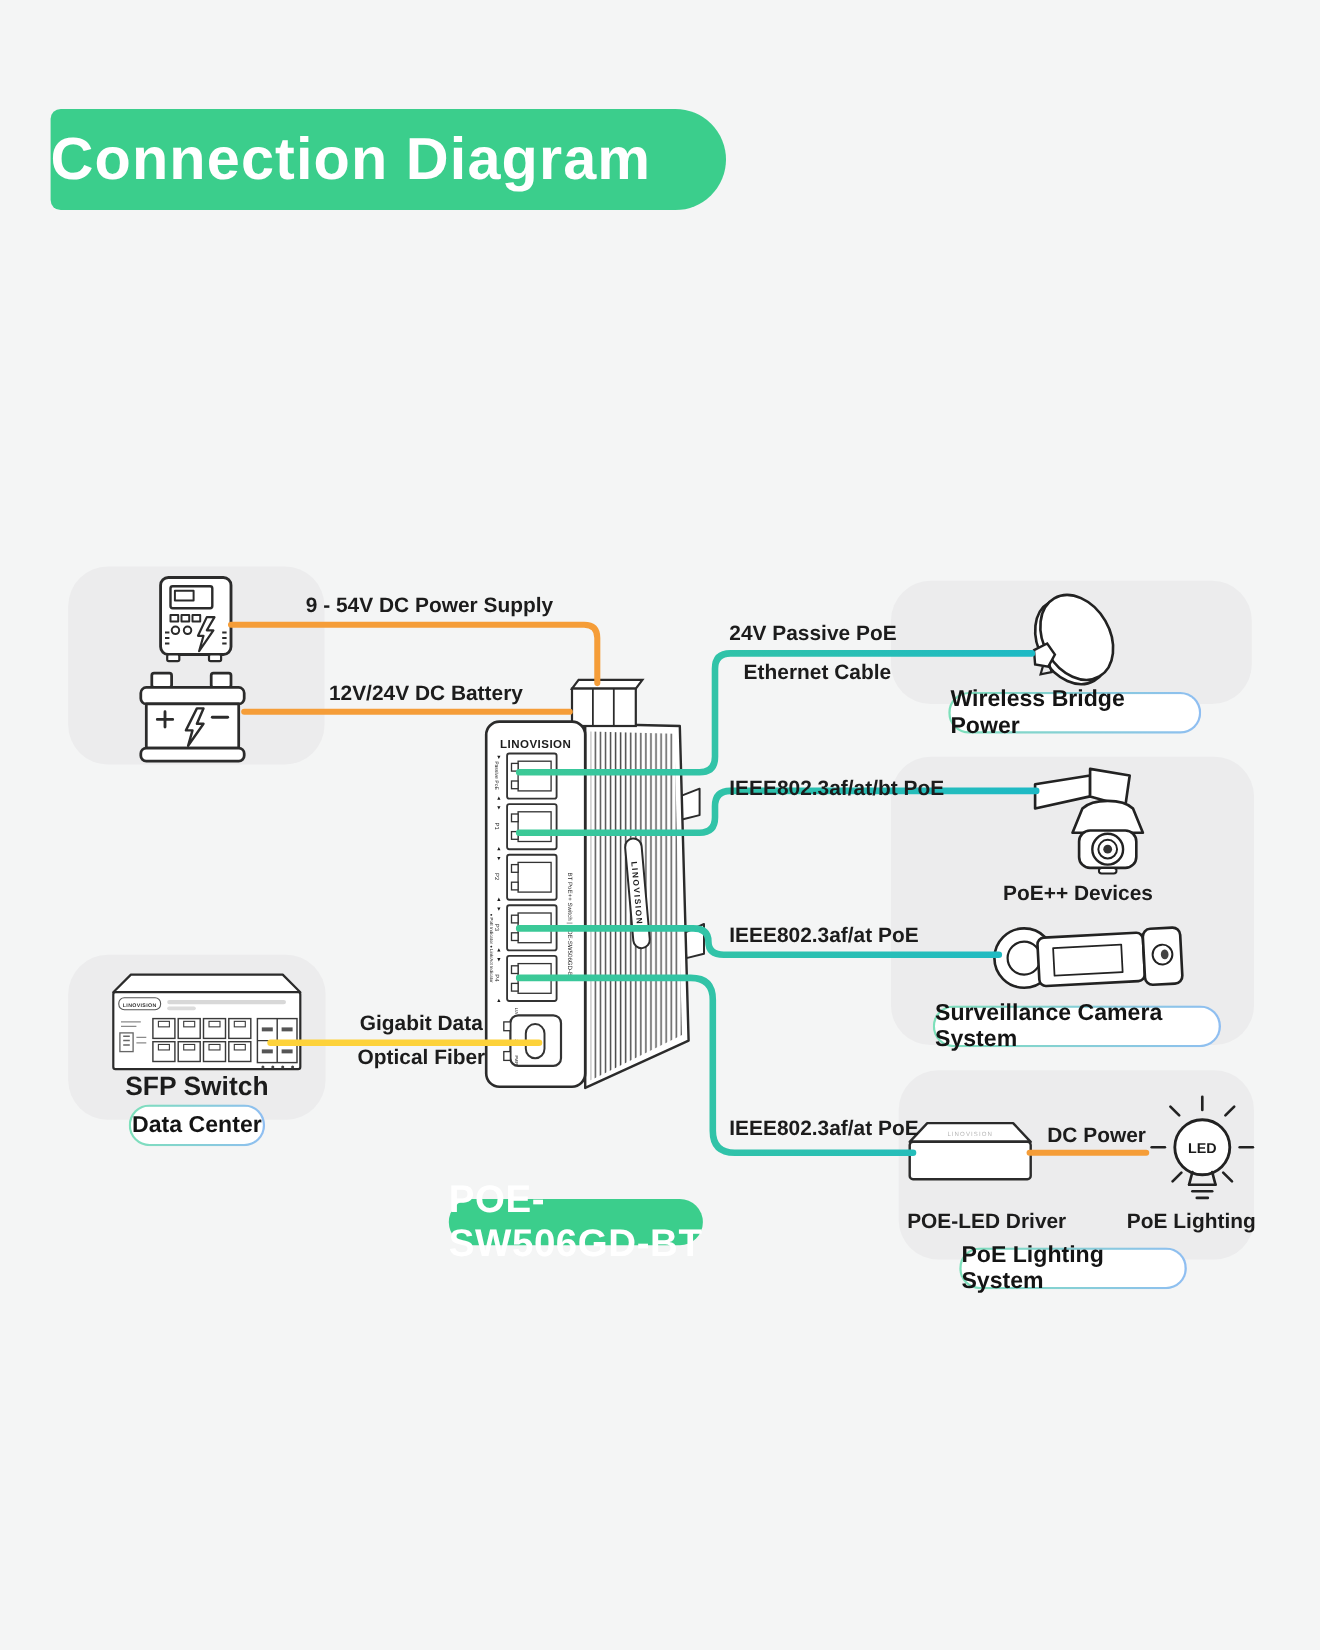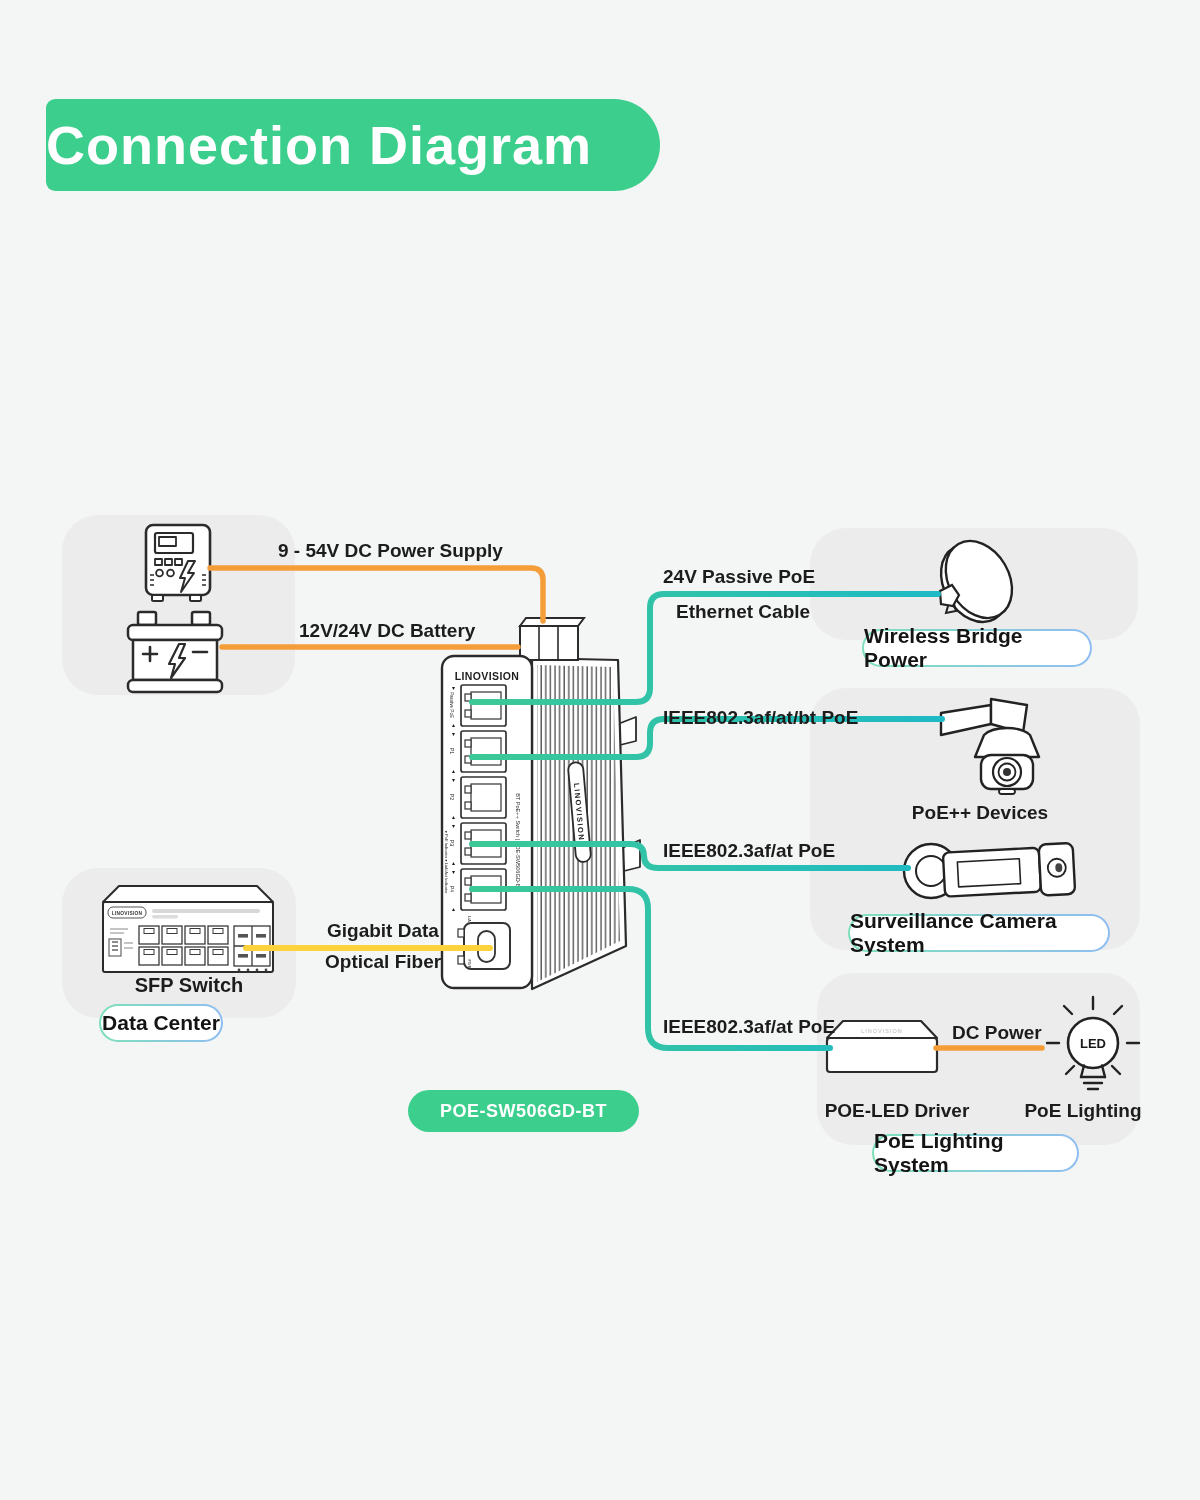--- a/index.html
+++ b/index.html
@@ -29,21 +29,21 @@
   .pill{
     position:absolute;height:38px;border:2px solid transparent;border-radius:21px;
     background:linear-gradient(#fff,#fff) padding-box,
                linear-gradient(90deg,#7de0ba,#8fbef2) border-box;
     display:flex;align-items:center;justify-content:center;
     font-size:21px;font-weight:600;color:#141414;z-index:5;box-sizing:border-box;
   }
   .model-pill{
     position:absolute;left:408px;top:1090px;width:231px;height:42px;border-radius:21px;
     background:var(--accent,#3bce8c);color:#fff;display:flex;align-items:center;justify-content:center;
-    font-size:18px;font-weight:800;letter-spacing:0.5px;z-index:5;
+    font-size:35px;font-weight:800;letter-spacing:0.5px;z-index:5;
   }
   .icon{position:absolute;z-index:2;}
   .lines{position:absolute;inset:0;z-index:3;pointer-events:none;}
   svg text{font-family:"Liberation Sans",sans-serif;}
 </style>
 </head>
 <body>
 
 <div class="canvas" style="--accent: #3bce8c;">
 
@@ -323,34 +323,34 @@
 
   <div class="lbl" style="left:663px;top:566px;">24V Passive PoE</div>
   <div class="lbl" style="left:676px;top:601px;">Ethernet Cable</div>
 
   <div class="lbl" style="left:663px;top:691px;margin-top:16px;">IEEE802.3af/at/bt PoE</div>
   <div class="lbl ctr" style="left:900px;top:802px;width:160px;">PoE++ Devices</div>
   <div class="lbl" style="left:663px;top:840px;">IEEE802.3af/at PoE</div>
 
   <div class="lbl" style="left:327px;top:920px;">Gigabit Data</div>
   <div class="lbl" style="left:325px;top:951px;">Optical Fiber</div>
-  <div class="lbl ctr" style="left:72px;top:974px;width:234px;font-size:20px;">SFP Switch</div>
+  <div class="lbl ctr" style="left:62px;top:974px;width:234px;font-size:24px;">SFP Switch</div>
 
   <div class="lbl" style="left:663px;top:1016px;">IEEE802.3af/at PoE</div>
   <div class="lbl" style="left:952px;top:1022px;">DC Power</div>
   <div class="lbl ctr" style="left:817px;top:1100px;width:160px;">POE-LED Driver</div>
   <div class="lbl ctr" style="left:1008px;top:1100px;width:150px;">PoE Lighting</div>
 
   <div class="pill" style="left:862px;top:629px;width:230px;">
     <span>Wireless Bridge Power</span>
   </div>
   <div class="pill" style="left:848px;top:914px;width:262px;">
     <span>Surveillance Camera System</span>
   </div>
-  <div class="pill" style="left:99px;top:1004px;width:124px;">
+  <div class="pill" style="left:117px;top:1004px;width:124px;">
     <span>Data Center</span>
   </div>
   <div class="pill" style="left:872px;top:1134px;width:207px;">
     <span>PoE Lighting System</span>
   </div>
 
   <div class="model-pill">
     <span>POE-SW506GD-BT</span>
   </div>
 

